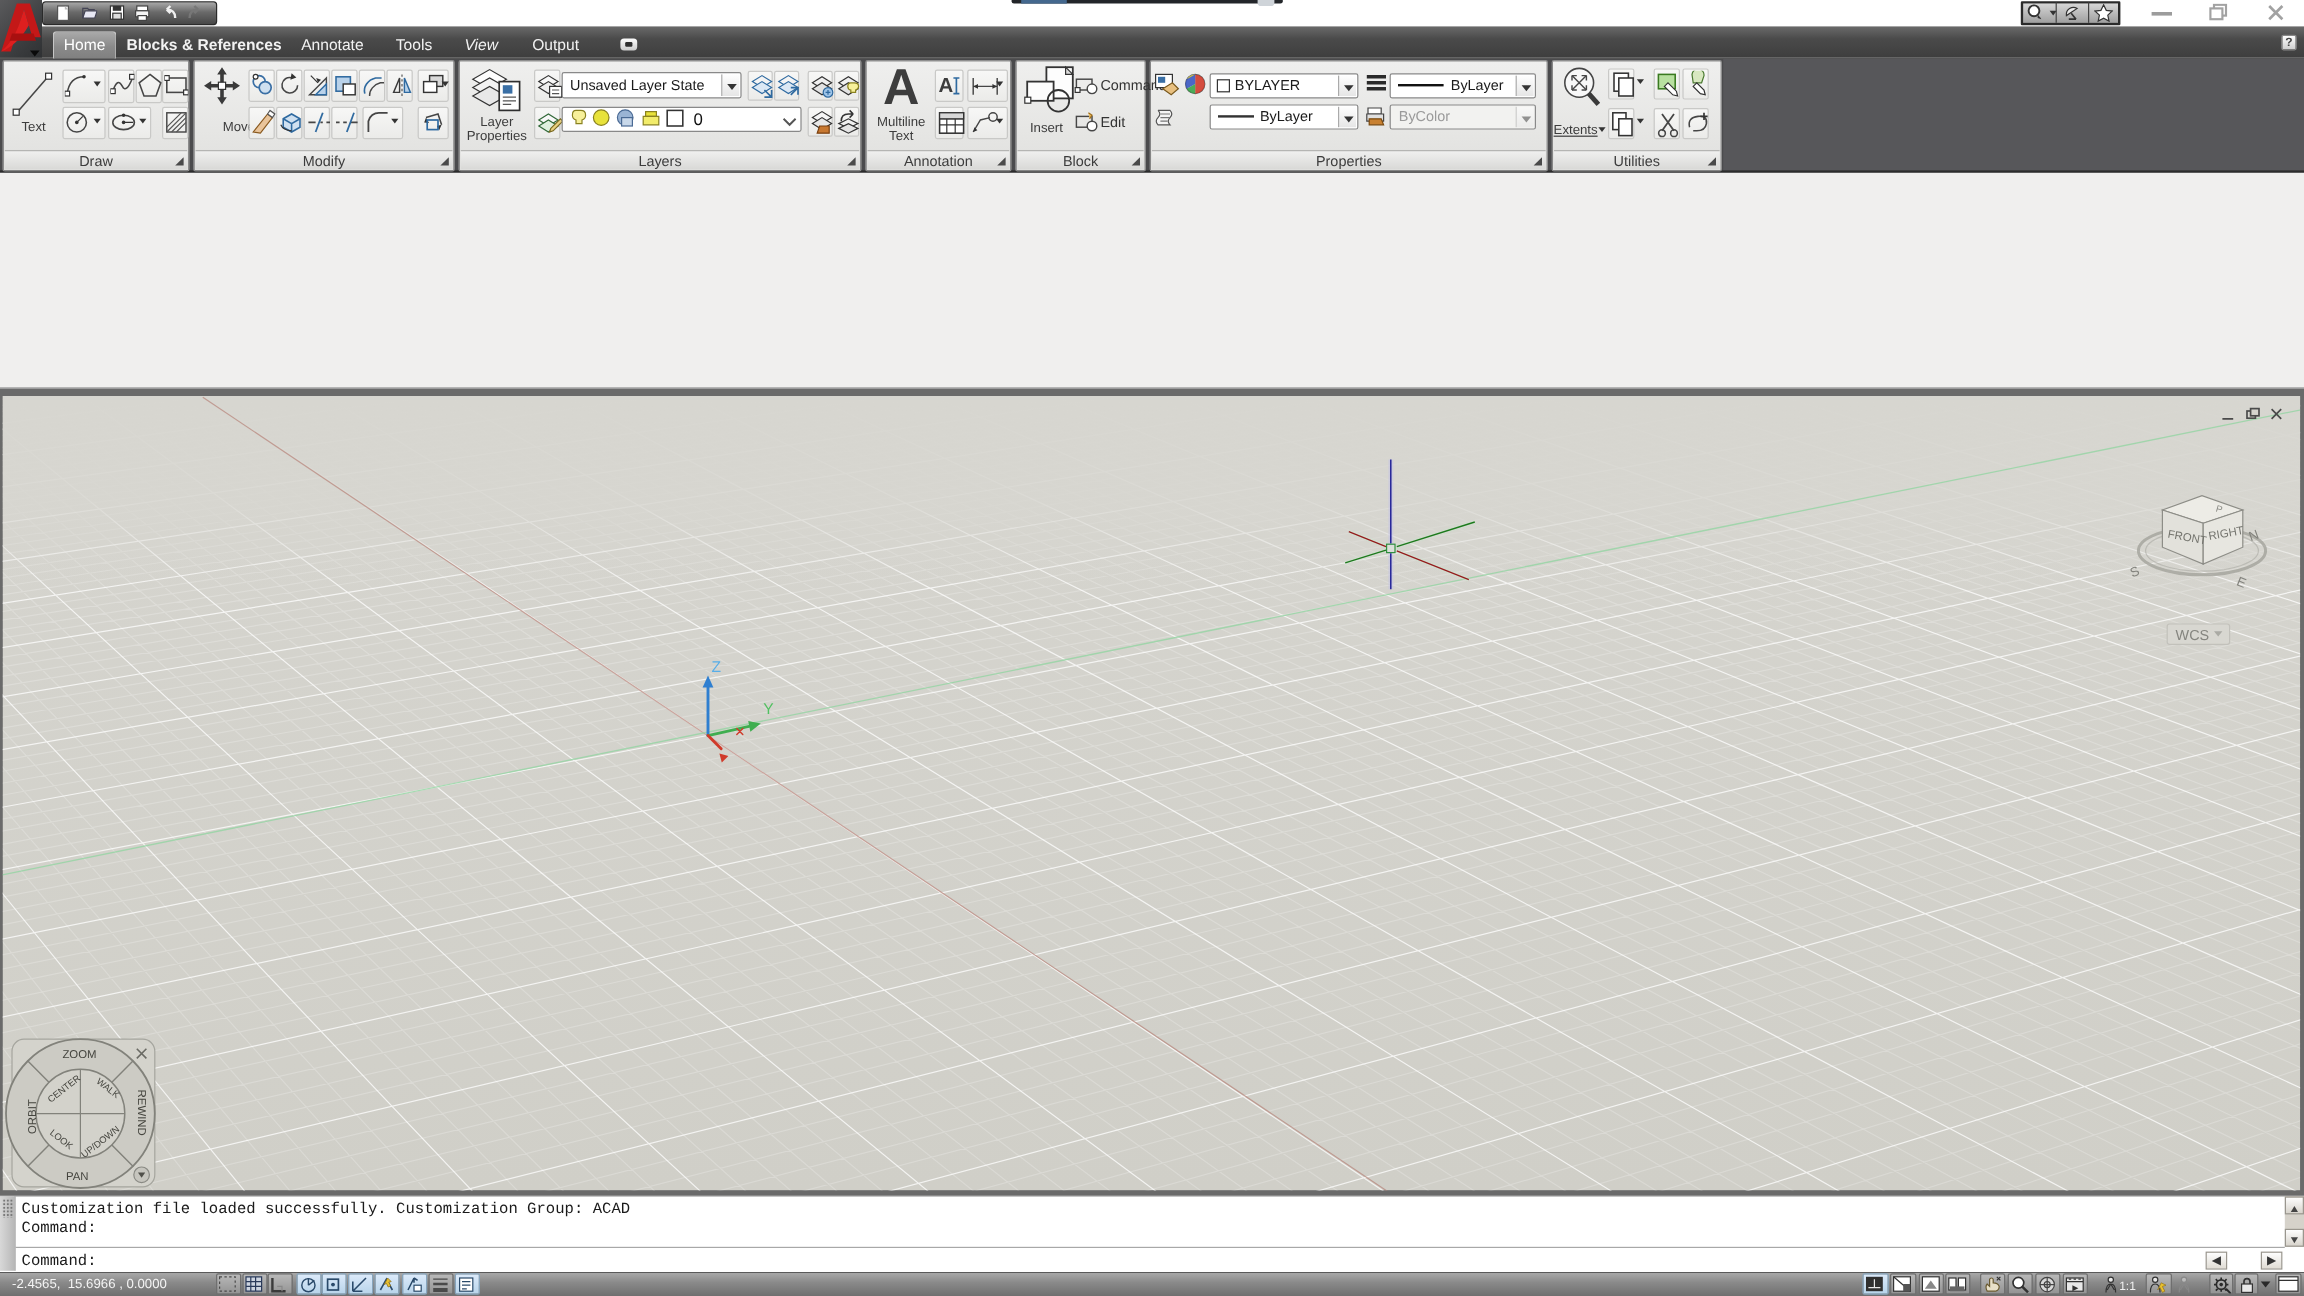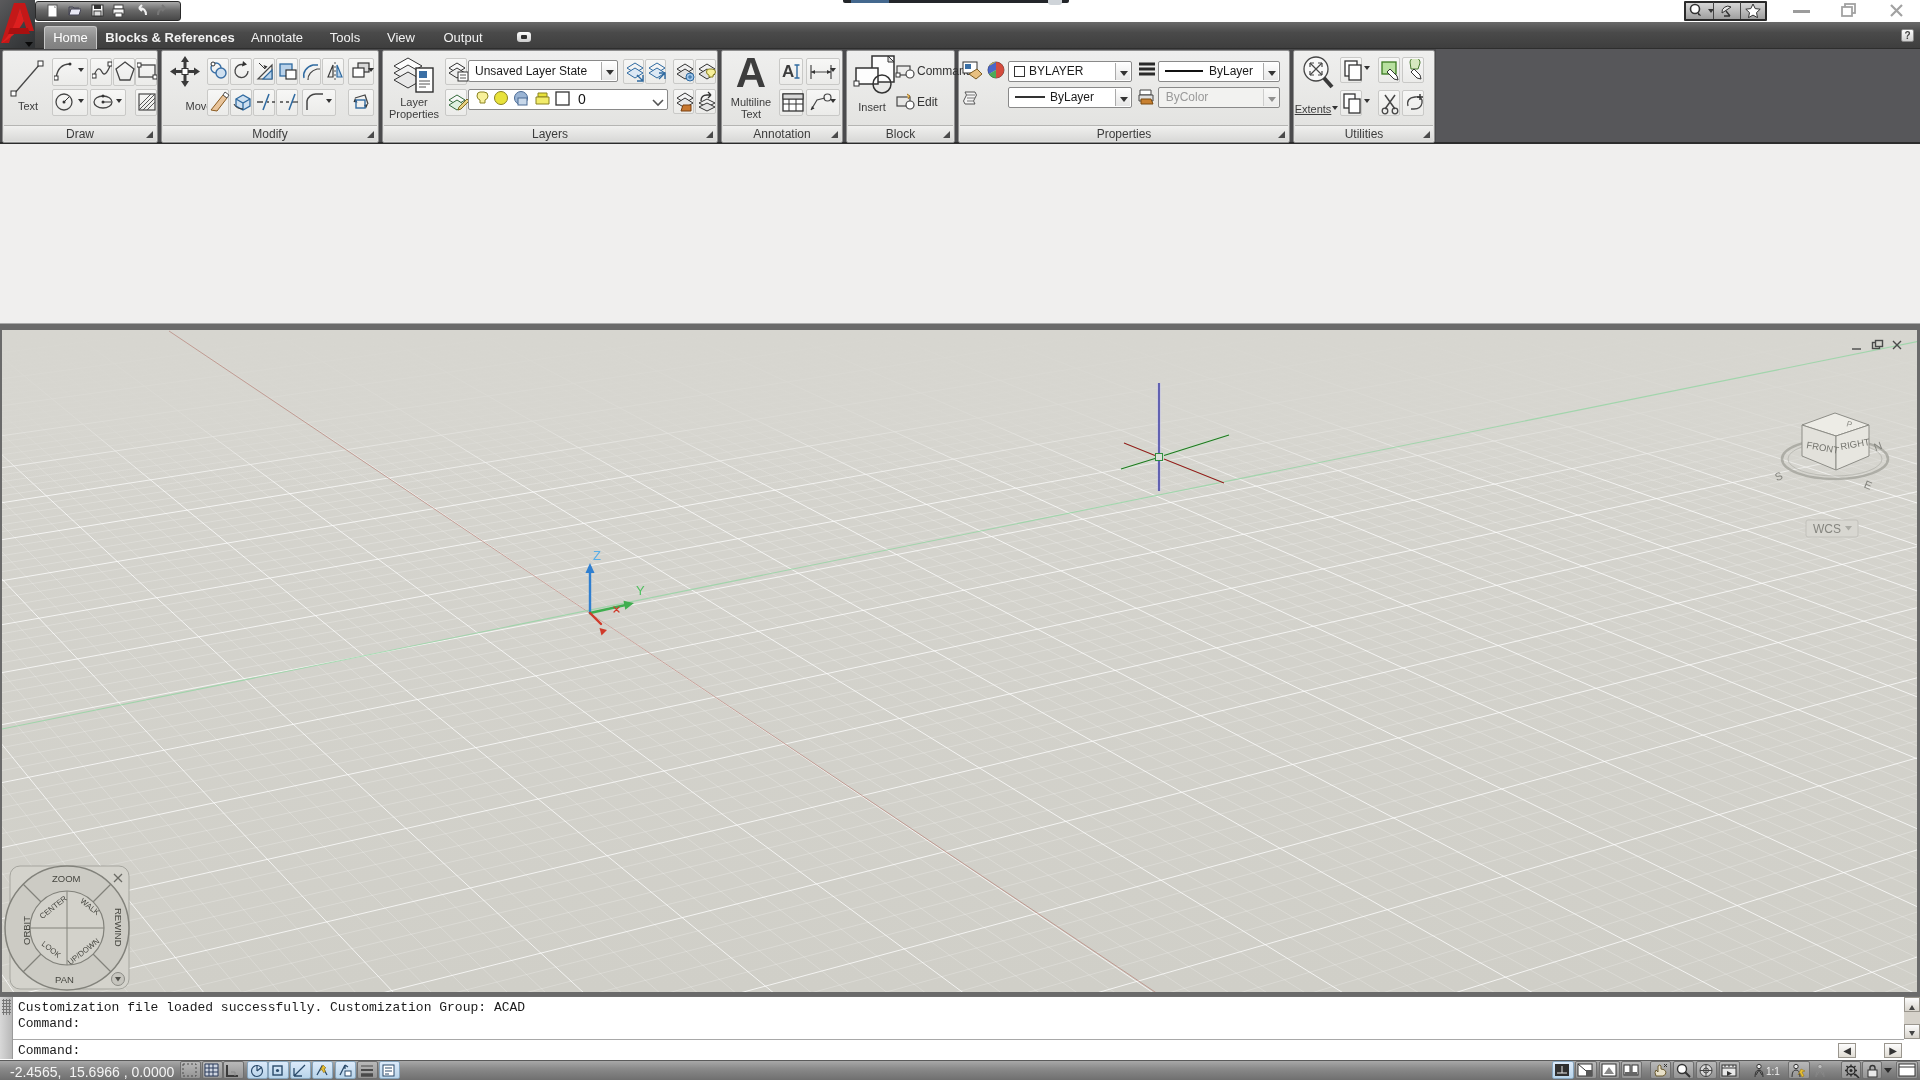--- a/index.html
+++ b/index.html
@@ -73,21 +73,21 @@
       <rect x="2" y="4" width="10" height="9" fill="#fff" stroke="#a2a2a2" stroke-width="1.8"></rect>
     </svg></div>
 <div class="abs" style="left:1888px;top:3px;"><svg width="17" height="15" viewBox="0 0 17 15">
       <path d="M3 2 L14 13 M14 2 L3 13" stroke="#a2a2a2" stroke-width="2.2"></path>
     </svg></div>
 <div class="abs" style="left:0;top:22px;width:1920px;height:27px;background:linear-gradient(#6a6a6a,#4a4a4a 40%,#3e3e3e);border-bottom:1px solid #2e2e2e;"></div>
 <div class="abs" style="left:44px;top:26px;width:53px;height:23px;background:linear-gradient(#a9a9a9,#8a8a8a 55%,#808080);border:1px solid #c6c6c6;border-bottom:none;border-radius:3px 3px 0 0;color:#fff;font-size:13px;text-align:center;line-height:22px;">Home</div>
 <div class="tab" style="left:90px;width:160px;font-weight:bold;">Blocks &amp; References</div>
 <div class="tab" style="left:197px;width:160px;">Annotate</div>
 <div class="tab" style="left:265px;width:160px;">Tools</div>
-<div class="tab" style="left:321px;width:160px;">View</div>
+<div class="tab" style="left:321px;width:160px;font-style:italic;">View</div>
 <div class="tab" style="left:383px;width:160px;">Output</div>
 <div class="abs" style="left:517px;top:32px;width:14px;height:10px;background:linear-gradient(#fdfdfd,#cccccc);border-radius:3px;"></div>
 <div class="abs" style="left:521px;top:35px;width:6px;height:4px;background:#2e2e2e;border-radius:1px;"></div>
 <div class="abs" style="left:1901px;top:29px;width:13px;height:13px;background:linear-gradient(#fdfdfd,#cfcfcf);border:1px solid #888;border-radius:2px;font-size:10px;font-weight:bold;color:#444;text-align:center;line-height:12px;">?</div>
 <div class="abs" style="left:0;top:49px;width:1920px;height:95px;background:#4b4b4d;"></div>
 <div class="abs" style="left:1436px;top:49px;width:484px;height:95px;background:#57575a;"></div>
 <div class="abs" style="left:0;top:142px;width:1920px;height:2px;background:#2c2c2c;"></div>
 <div class="panel" style="left:2px;width:156px;">
     <div class="ptitle">Draw</div>
     <div class="pcorner"></div>
@@ -548,21 +548,21 @@
 <div class="abs" style="left:13px;top:1039px;width:1891px;height:1px;background:#a8a8a8;"></div>
 <div class="abs" style="left:18px;top:1043px;font-family:&quot;Liberation Mono&quot;,monospace;font-size:13px;color:#1a1a1a;">Command:</div>
 <div class="abs" style="left:1904px;top:997px;width:16px;height:42px;background:#d6d2ca;"></div>
 <div class="abs" style="left:1904px;top:997px;width:16px;height:15px;background:linear-gradient(#fdfdfd,#d8d4cc);border:1px solid #9a968e;"></div>
 <div class="abs" style="left:1909px;top:1002px;width:0;height:0;border:3.5px solid transparent;border-bottom:5px solid #444;"></div>
 <div class="abs" style="left:1904px;top:1024px;width:16px;height:15px;background:linear-gradient(#fdfdfd,#d8d4cc);border:1px solid #9a968e;"></div>
 <div class="abs" style="left:1909px;top:1031px;width:0;height:0;border:3.5px solid transparent;border-top:5px solid #444;"></div>
 <div class="abs" style="left:1838px;top:1043px;width:18px;height:15px;background:linear-gradient(#fdfdfd,#e0dcd4);border:1px solid #9a968e;font-size:10px;text-align:center;line-height:13px;color:#333;">◀</div>
 <div class="abs" style="left:1884px;top:1043px;width:18px;height:15px;background:linear-gradient(#fdfdfd,#e0dcd4);border:1px solid #9a968e;font-size:10px;text-align:center;line-height:13px;color:#333;">▶</div>
 <div class="abs" style="left:0;top:1060px;width:1920px;height:20px;background:linear-gradient(#a8a8a8,#8a8a8a 40%,#6f6f6f);border-top:1px solid #5a5a5a;"></div>
-<div class="abs" style="left:10px;top:1064px;font-size:14px;color:#f4f4f4;">-2.4565,&nbsp; 15.6966 , 0.0000</div>
+<div class="abs" style="left:10px;top:1064px;font-size:11px;color:#f4f4f4;">-2.4565,&nbsp; 15.6966 , 0.0000</div>
 <div class="sbbtn" style="left:180px;"></div>
 <div class="abs" style="left:182px;top:1063px;"><svg width="16" height="15" viewBox="0 0 16 15">
       <rect x="1" y="1" width="13" height="12" fill="none" stroke="#4a4a4a" stroke-dasharray="2 2"></rect>
     </svg></div>
 <div class="sbbtn" style="left:202px;"></div>
 <div class="abs" style="left:204px;top:1063px;"><svg width="16" height="15" viewBox="0 0 16 15">
       <path d="M1 1 h13 v12 h-13 Z M1 5 h13 M1 9 h13 M5 1 v12 M9 1 v12" stroke="#2a3a5a" fill="#cdd4e0"></path>
     </svg></div>
 <div class="sbbtn" style="left:223px;"></div>
 <div class="abs" style="left:225px;top:1063px;"><svg width="16" height="15" viewBox="0 0 16 15">

